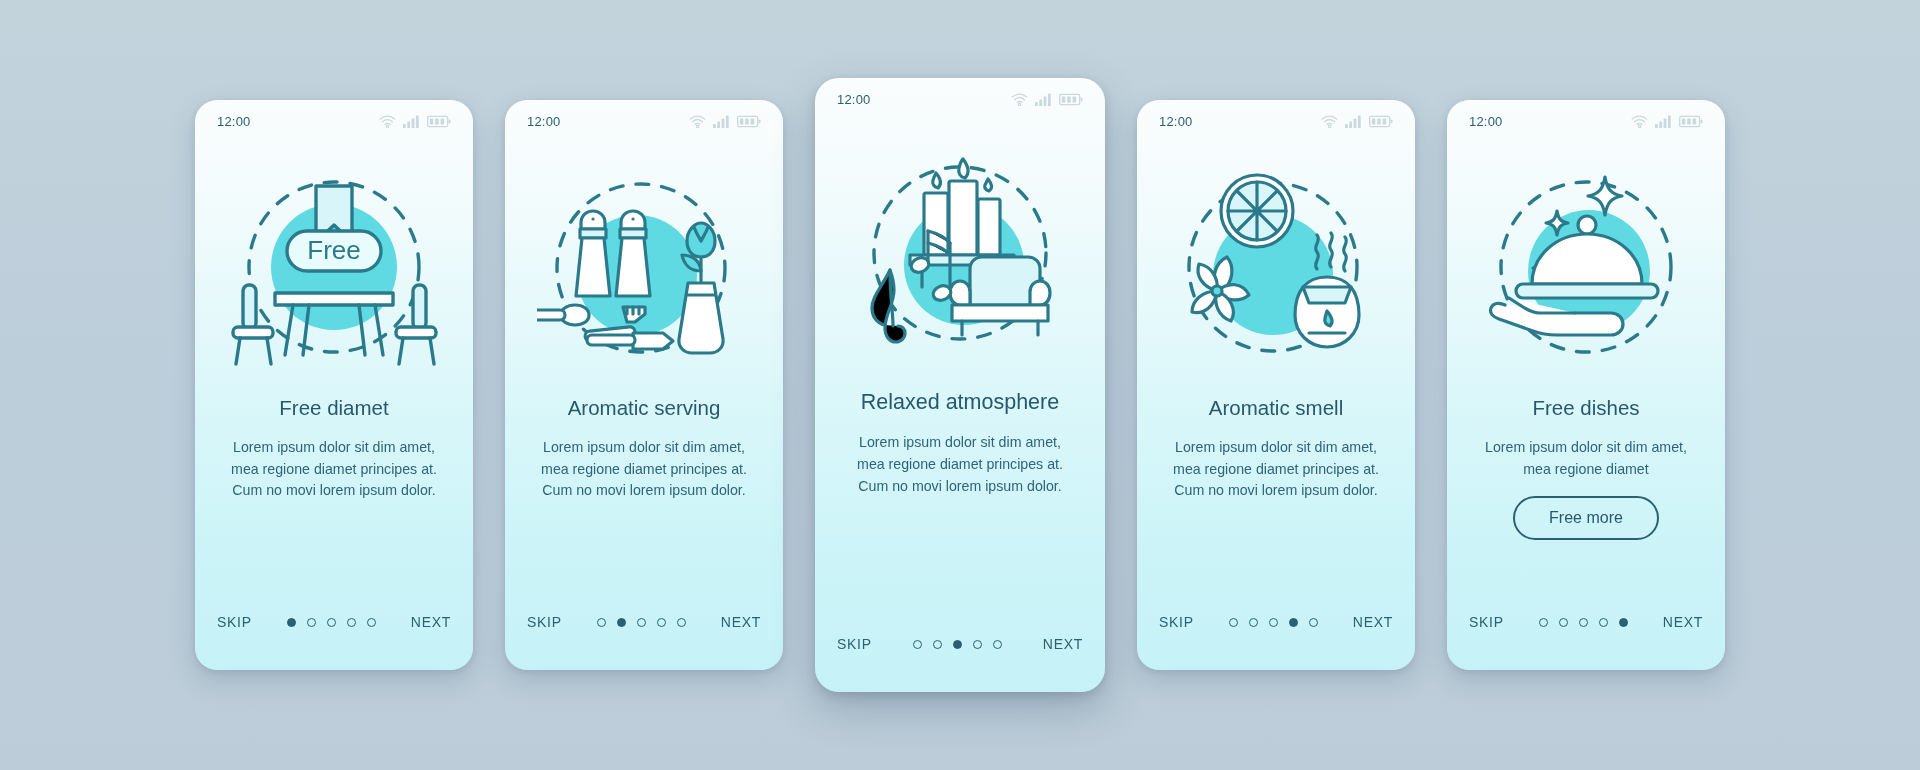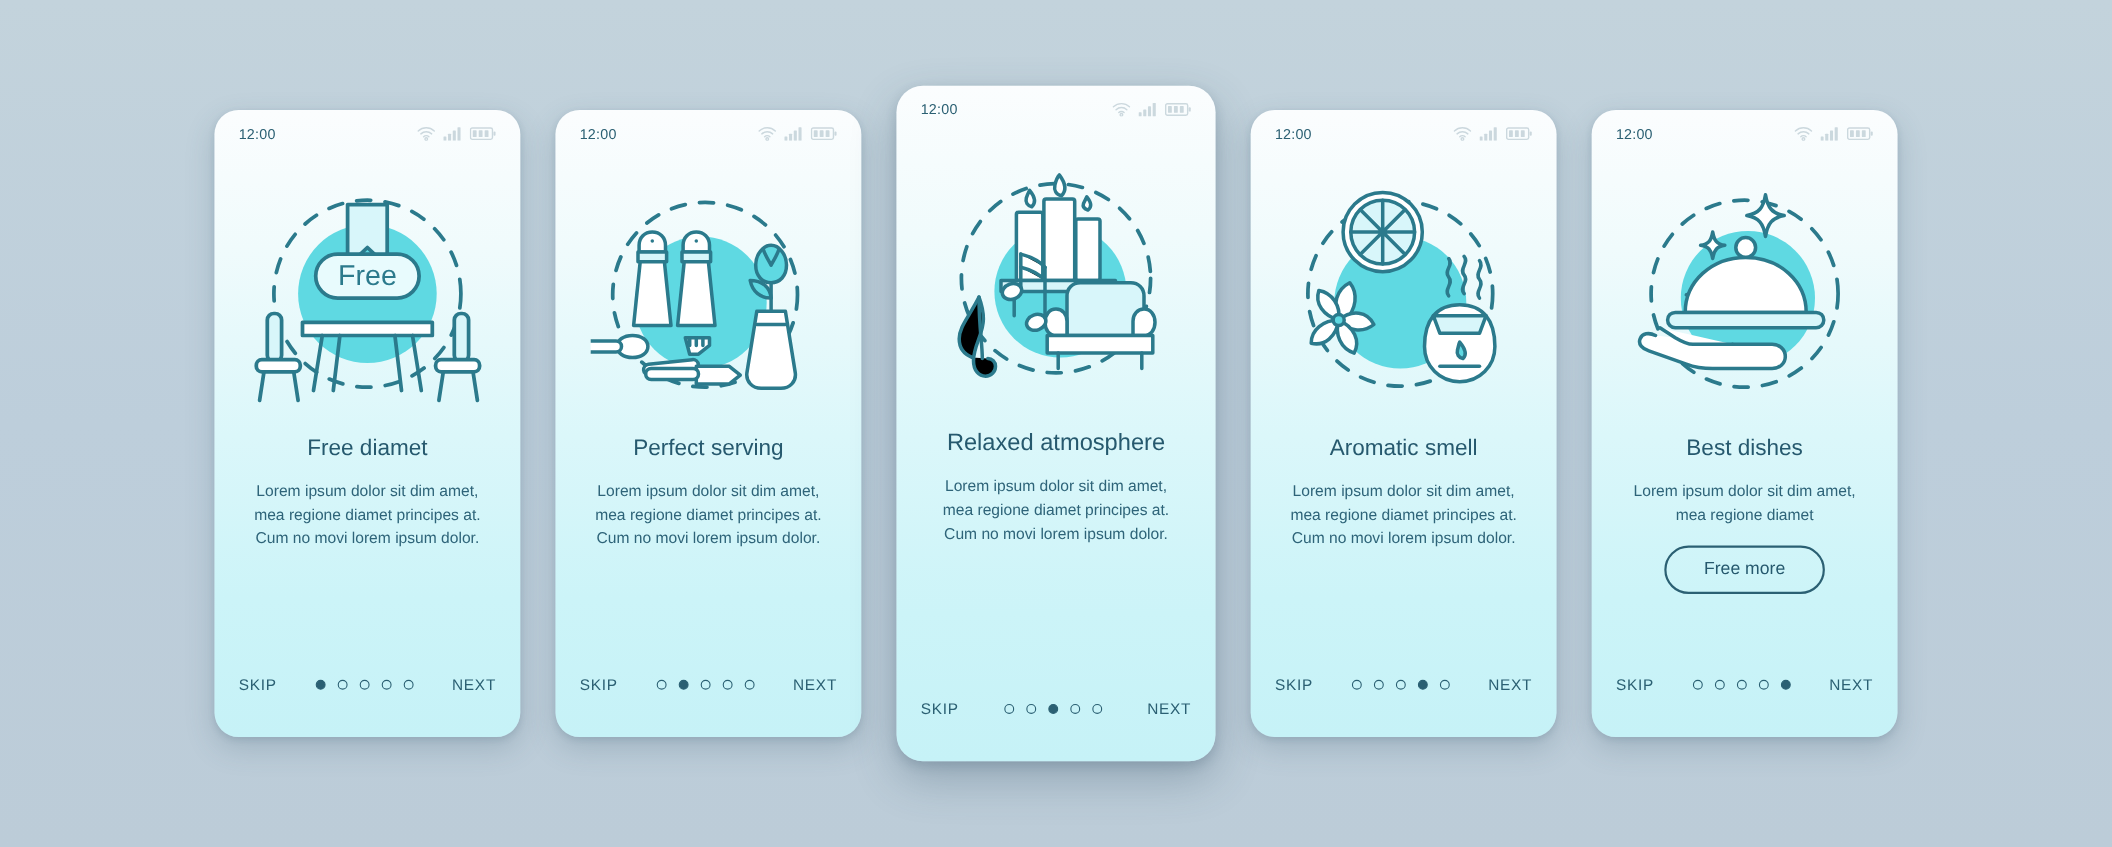--- a/index.html
+++ b/index.html
@@ -271,21 +271,21 @@
           <path d="M157 64c2 6 5 10 7 14M171 64c-2 6-5 10-7 14"></path>
           <path d="M164 94v26"></path>
           <path d="M164 108c-10 0-17-6-19-16 11 0 18 6 19 16z" fill="#5fd9e2"></path>
           <path d="M151 120h26l9 56c1 8-5 14-13 14h-18c-8 0-14-6-13-14z" fill="#fff"></path>
           <path d="M151 132h26"></path>
         </g>
       </svg>
     </div>
 
     <div class="content">
-      <h2 class="title">Perfect serving</h2>
+      <h2 class="title">Aromatic serving</h2>
       <p class="body">Lorem ipsum dolor sit dim amet, mea regione diamet principes at. Cum no movi lorem ipsum dolor.</p>
     </div>
 
     <div class="footer">
       <span class="navlabel">SKIP</span>
       <span class="dots">
         <span class="dot"></span>
         <span class="dot active"></span>
         <span class="dot"></span>
         <span class="dot"></span>
@@ -516,21 +516,21 @@
           <path d="M108 71c-31 0-55 22-55 50h110c0-28-24-50-55-50z" fill="#fff"></path>
           <path d="M44 121h128c4 0 7 3 7 7s-3 7-7 7H44c-4 0-7-3-7-7s3-7 7-7z" fill="#d8f6fa"></path>
 
           <path d="M26 142c-6-3-12-2-14 3-2 5 2 9 8 11l34 12c8 3 15 4 24 4h54c7 0 12-5 12-11s-5-11-12-11H96" fill="#fff"></path>
           <path d="M96 150H60c-6 0-11-3-16-6l-14-9" fill="#fff"></path>
         </g>
       </svg>
     </div>
 
     <div class="content">
-      <h2 class="title">Best dishes</h2>
+      <h2 class="title">Free dishes</h2>
       <p class="body">Lorem ipsum dolor sit dim amet, mea regione diamet</p>
       <button class="learn-more">Free more</button>
     </div>
 
     <div class="footer">
       <span class="navlabel">SKIP</span>
       <span class="dots">
         <span class="dot"></span>
         <span class="dot"></span>
         <span class="dot"></span>

